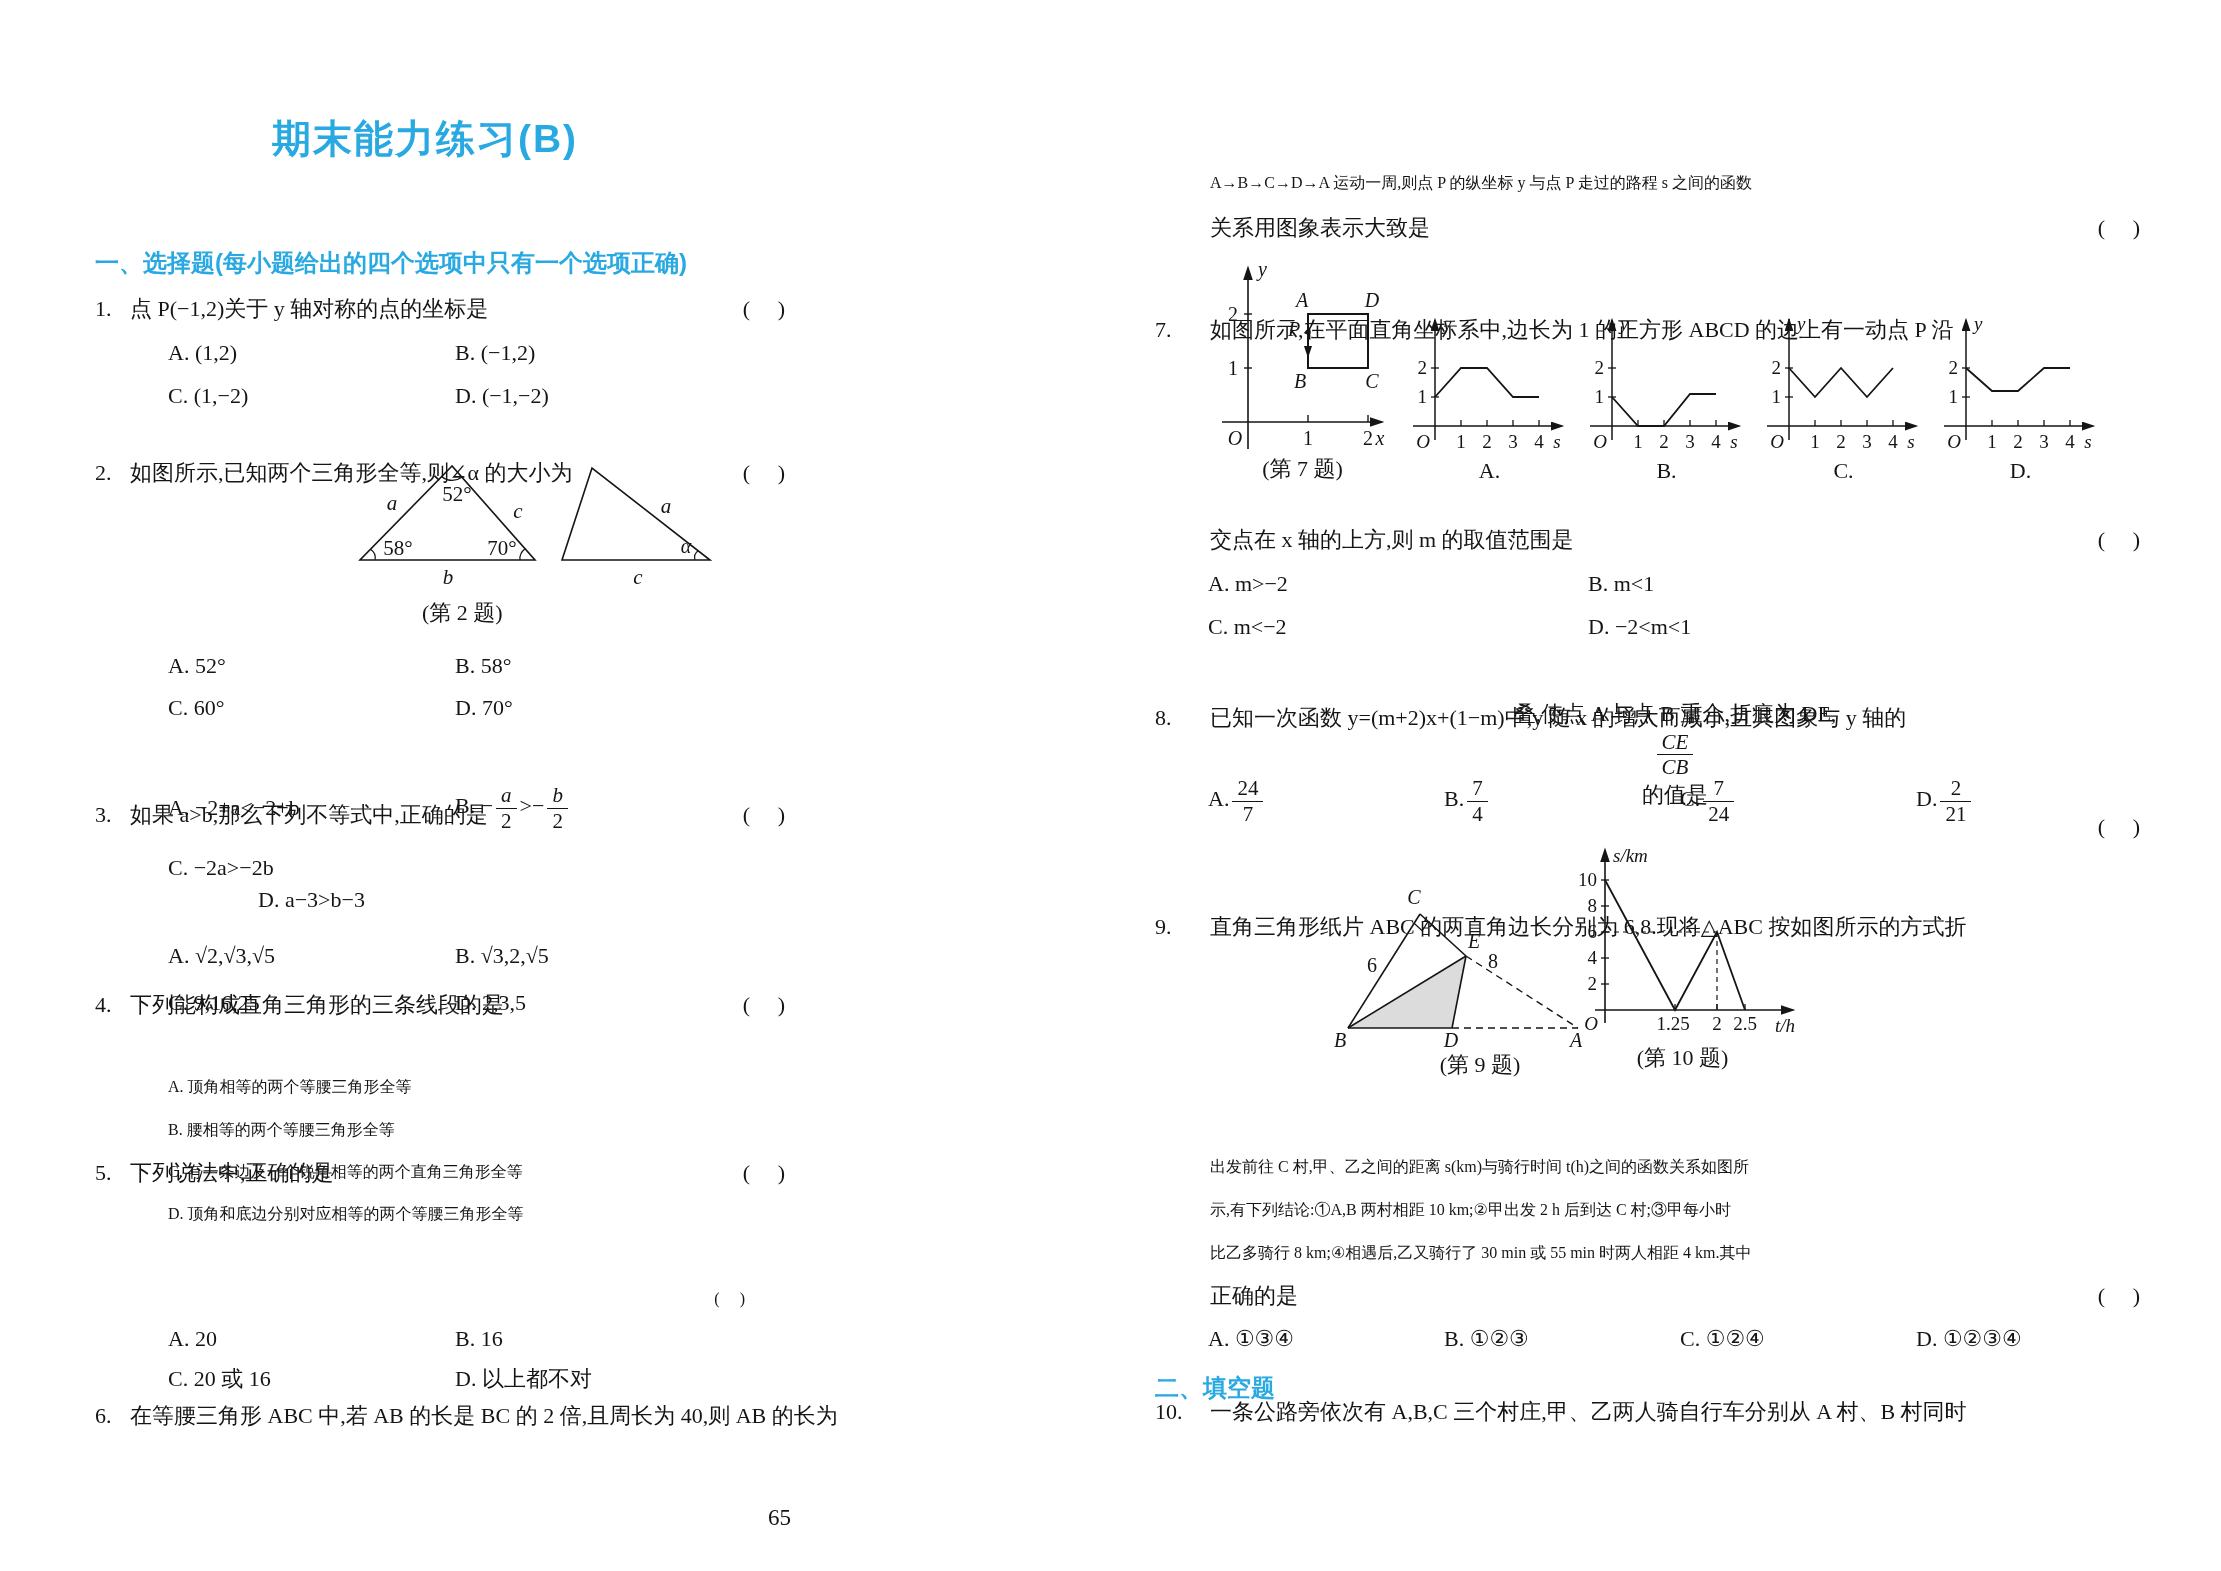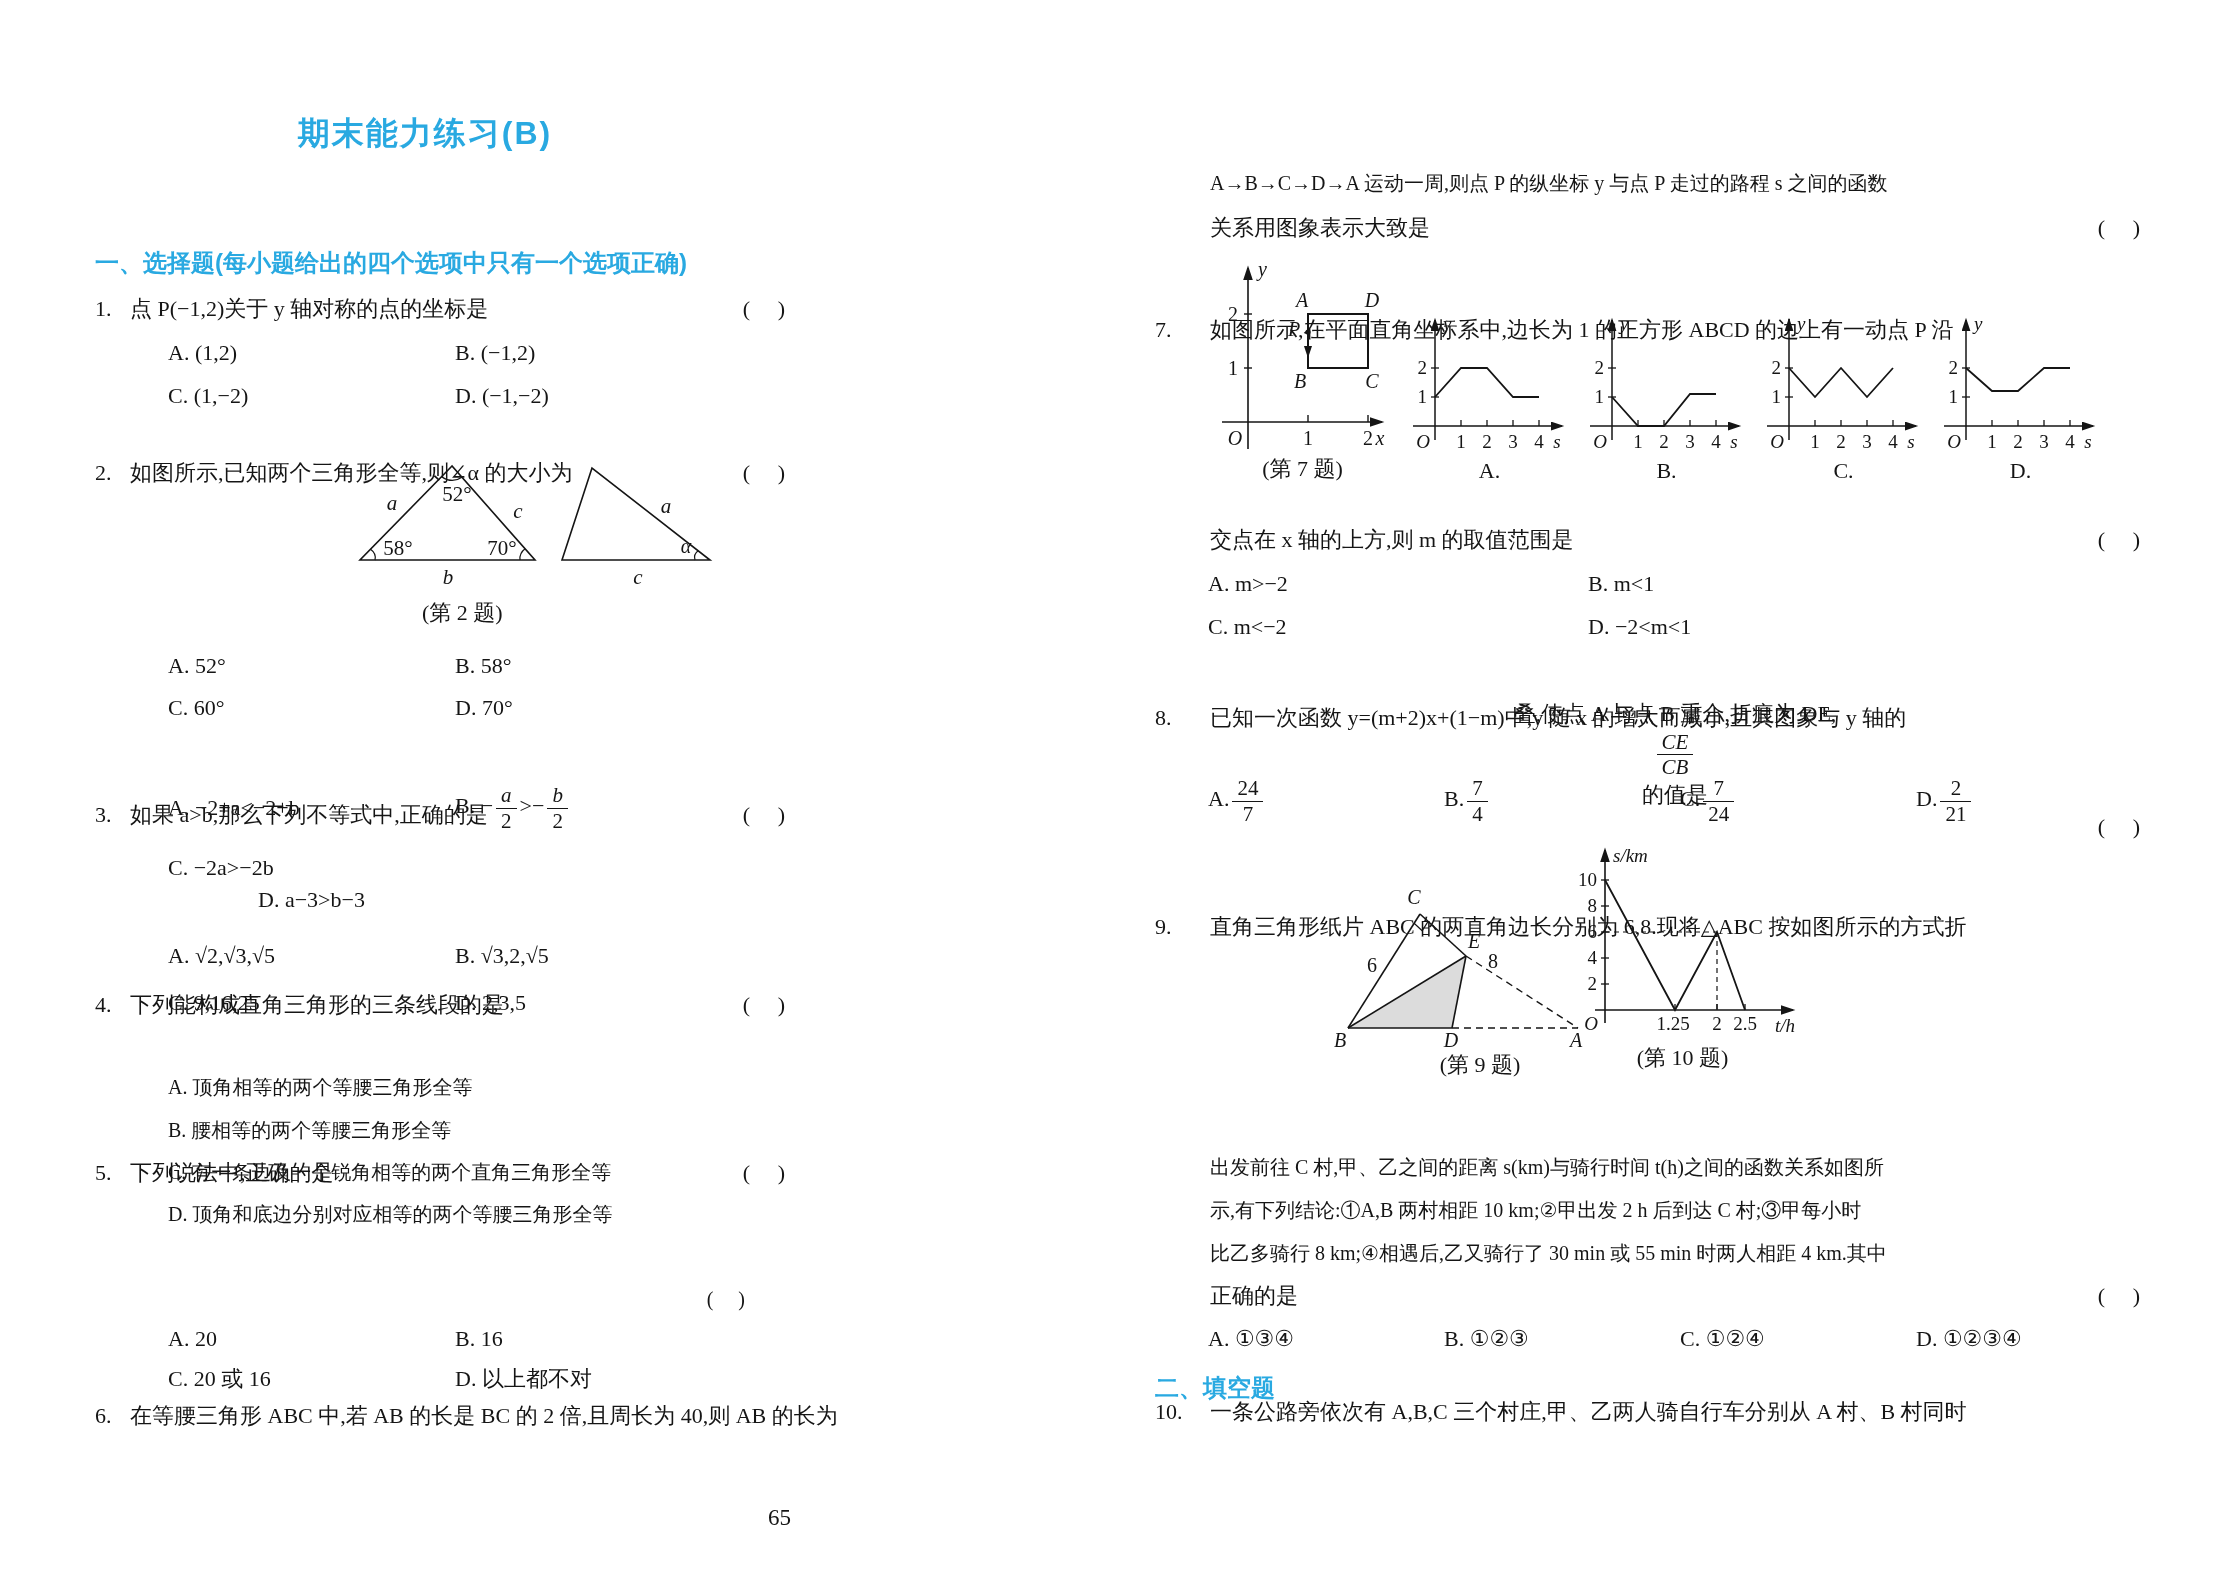--- a/index.html
+++ b/index.html
@@ -1,32 +1,32 @@
 <!DOCTYPE html>
 <html><head>
 <meta charset="utf-8">
 <style>
   html,body{margin:0;padding:0;}
   body{width:2221px;height:1571px;position:relative;background:#ffffff;
        font-family:"Liberation Serif","DejaVu Serif",serif;color:#151515;}
   .abs{position:absolute;}
   .title{width:660px;text-align:center;font-family:"Liberation Sans","DejaVu Sans",sans-serif;
-         font-weight:bold;font-size:32px;letter-spacing:2px;color:#29a9e1;}
+         font-weight:bold;font-size:39px;letter-spacing:2px;color:#29a9e1;}
   .sech{font-family:"Liberation Sans","DejaVu Sans",sans-serif;font-weight:bold;
         font-size:24px;color:#29a9e1;white-space:nowrap;}
   .q{position:relative;padding-left:35px;white-space:nowrap;font-size:22px;line-height:32px;}
   .q.r{padding-left:55px;}
   .q .n{position:absolute;left:0;top:0;}
   .flexrow{display:flex;align-items:baseline;}
   .paren{margin-left:auto;white-space:nowrap;}
   .orow{display:flex;white-space:nowrap;font-size:22px;line-height:32px;align-items:center;}
   .cA{display:inline-block;width:287px;}
   .cA8{display:inline-block;width:380px;}
   .c4{display:inline-block;width:236px;}
-  .opt{white-space:nowrap;font-size:20px;line-height:32px;}
+  .opt{white-space:nowrap;font-size:16px;line-height:32px;}
   .fr{display:inline-block;text-align:center;vertical-align:middle;font-size:21px;line-height:1.15;margin:0 3px;}
   .fr .fn{display:block;border-bottom:1.6px solid #151515;padding:0 5px;}
   .fr .fd{display:block;padding:0 5px;}
   .cap{font-weight:normal;font-size:22px;white-space:nowrap;}
   .figcell{display:flex;flex-direction:column;align-items:center;}
   svg{display:block;}
   svg text{font-family:"Liberation Serif","DejaVu Serif",serif;fill:#151515;}
   .v{font-style:italic;}
   .pg{font-size:23px;text-align:right;}
 </style>

